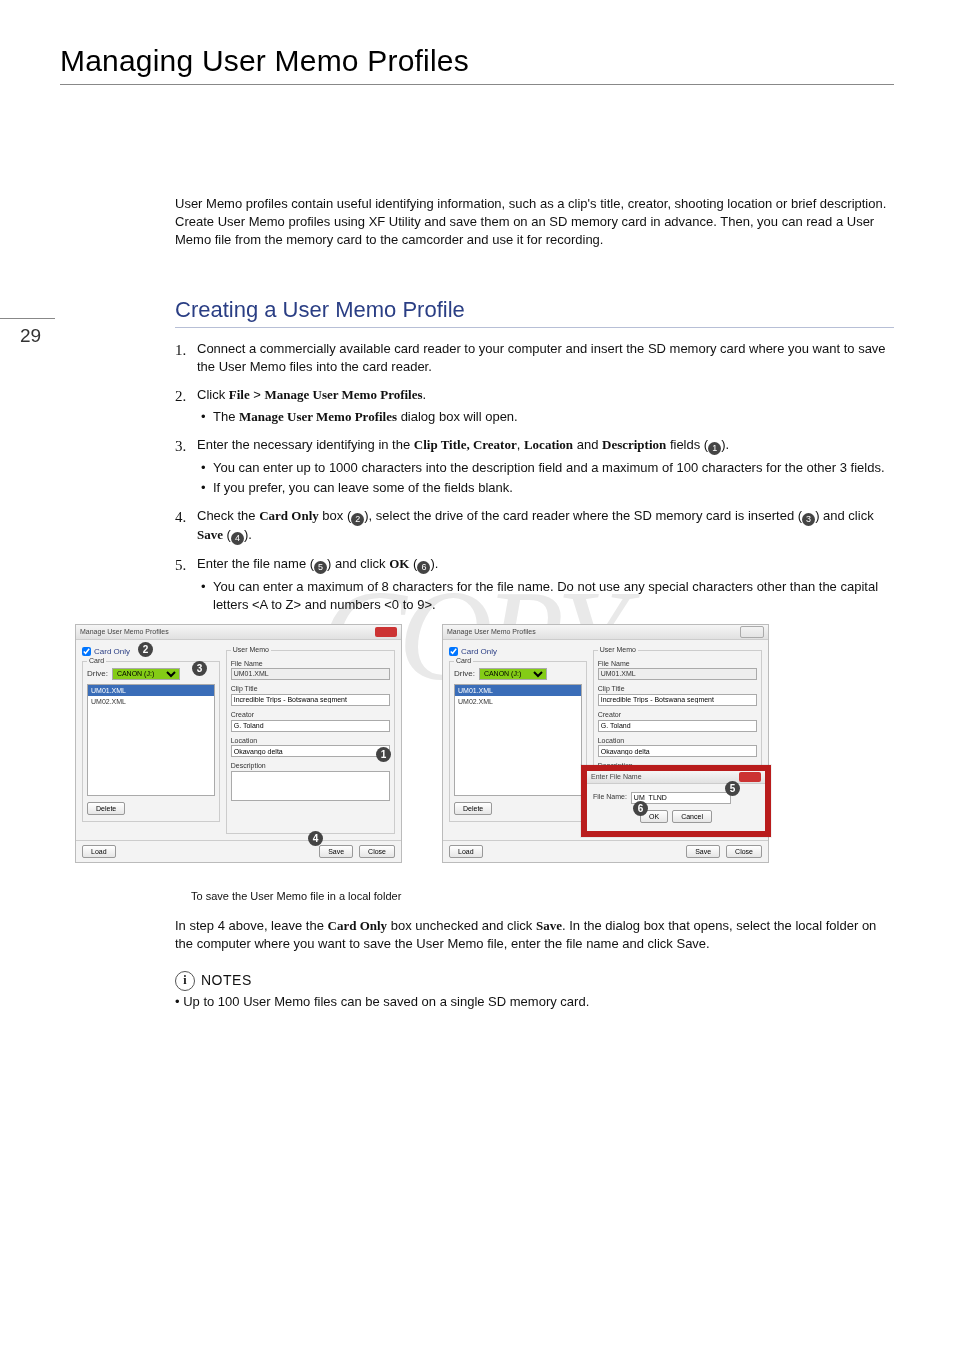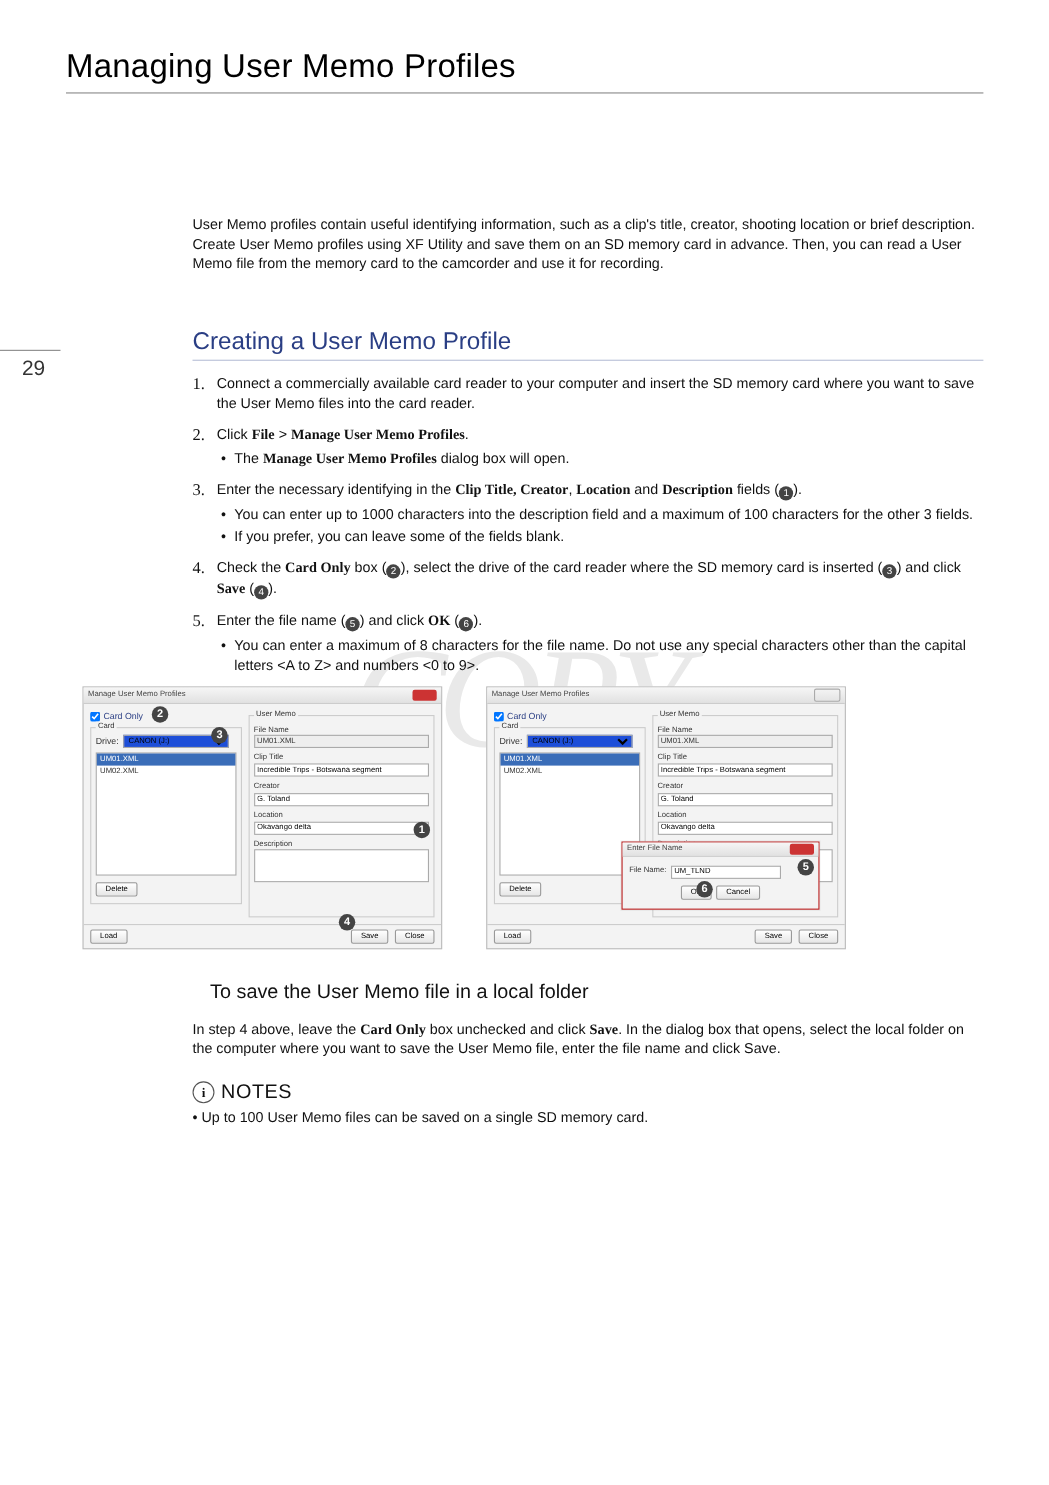--- a/index.html
+++ b/index.html
@@ -25,36 +25,36 @@
   .win .titlebar .spacer{flex:1}
   .win .close{width:22px;height:10px;background:#c33;border-radius:2px}
   .win .content{display:flex;padding:6px;gap:6px}
   .pane-l{width:44%;}
   .pane-r{flex:1}
   .chk{display:flex;align-items:center;gap:3px;color:#2a3e84}
   .chk input{width:9px;height:9px;margin:0}
   .fieldset{border:1px solid #ccc;padding:4px 4px 6px 4px;margin-top:4px;position:relative}
   .fieldset .legend{position:absolute;top:-6px;left:4px;background:#f3f3f3;padding:0 2px;font-size:7px}
   .row{display:flex;align-items:flex-start;gap:4px;margin:2px 0}
-  select.drv{font-size:7px;height:12px;width:96px;border:1px solid #aaa;background:#1d4ed8}
+  select.drv{font-size:7px;height:12px;width:68px;border:1px solid #aaa;background:#84cc16}
   .filelist{border:1px solid #aaa;background:#fff;height:110px;margin-top:4px;font-size:7px}
   .filelist .sel{background:#3a6db8;color:#fff;padding:1px 3px}
   .filelist .item{padding:1px 3px}
   .lbl{font-size:7px;color:#333;margin-top:4px}
   .inp{border:1px solid #aaa;background:#fff;height:12px;width:100%;font-size:7px;padding:0 2px;box-sizing:border-box}
   .ta{border:1px solid #aaa;background:#fff;height:30px;width:100%;font-size:7px;resize:none;box-sizing:border-box}
   .btnrow{display:flex;gap:6px;padding:4px 6px;border-top:1px solid #ccc}
   .btn{border:1px solid #999;background:linear-gradient(#fff,#e6e6e6);font-size:7px;padding:2px 8px;border-radius:2px}
   .marker{position:absolute;width:15px;height:15px;border-radius:50%;background:#444;color:#fff;font-size:10px;line-height:15px;text-align:center;font-weight:bold}
-  .modal{position:absolute;border:1px solid #b91c1c;background:#f3f3f3;left:122px;top:140px;width:178px;font-size:7px;box-shadow:0 0 0 1px rgba(0,0,0,.05)}
+  .modal{position:absolute;border:6px solid #b91c1c;background:#f3f3f3;left:138px;top:140px;width:178px;font-size:7px;box-shadow:0 0 0 1px rgba(0,0,0,.05)}
   .modal .titlebar{height:12px}
-  .subhead{font-size:18px;margin:26px 0 4px 16px}
+  .subhead{font-size:11px;margin:26px 0 4px 16px}
   .notes-row{display:flex;align-items:center;gap:6px;margin-top:18px}
   .notes-icon{width:18px;height:18px;border:1.5px solid #555;border-radius:50%;display:flex;align-items:center;justify-content:center;font-family:Georgia,serif;font-weight:bold;font-size:12px}
-  .notes-label{font-size:18px;letter-spacing:.5px}
+  .notes-label{font-size:14px;letter-spacing:.5px}
   .watermark{position:absolute;left:320px;top:560px;font-size:130px;color:#e9e9e9;font-weight:300;font-style:italic;font-family:Georgia,serif;transform:rotate(0deg);z-index:0;pointer-events:none;letter-spacing:-8px}
   .body, .screens{position:relative;z-index:1}
 </style>
 </head>
 <body>
 
 <div class="page">
   <h1 class="title">Managing User Memo Profiles</h1>
   <hr class="rule">
 

